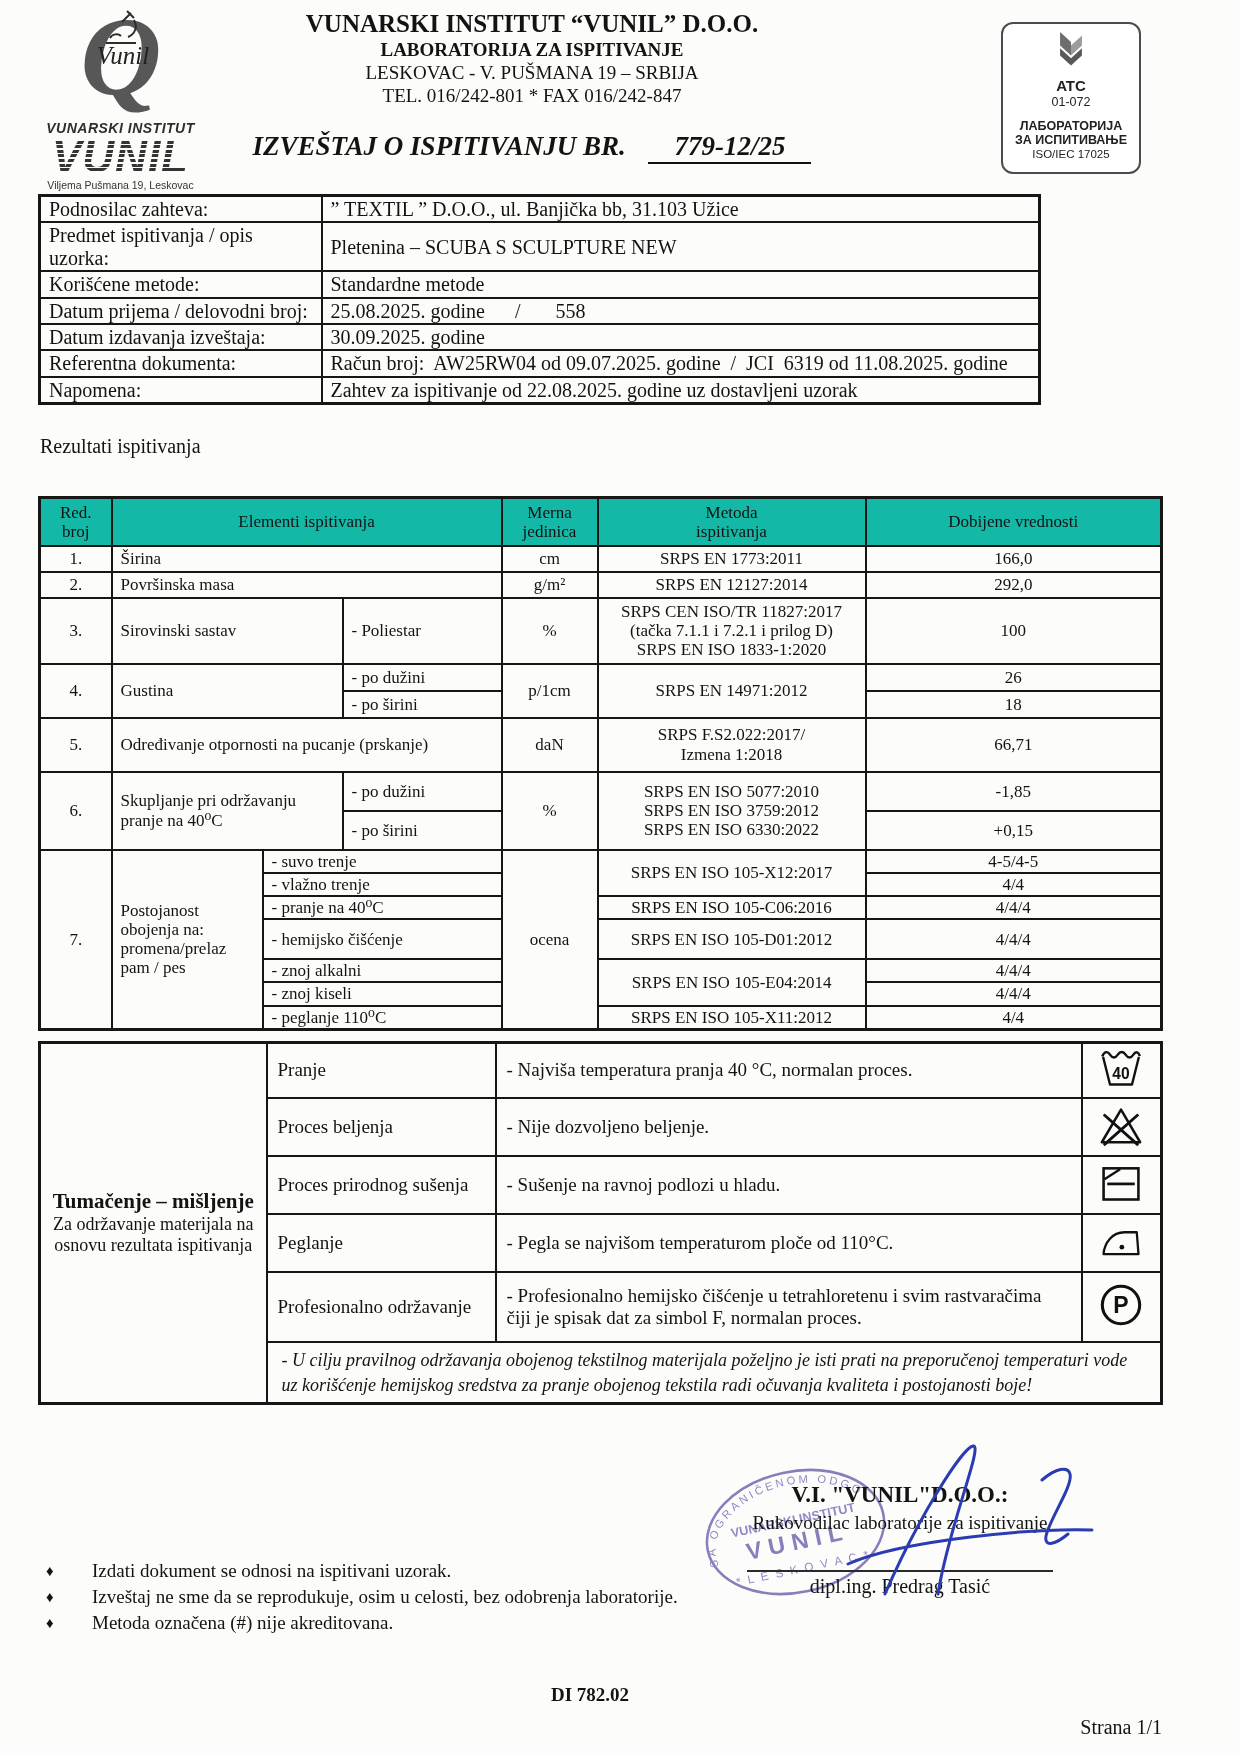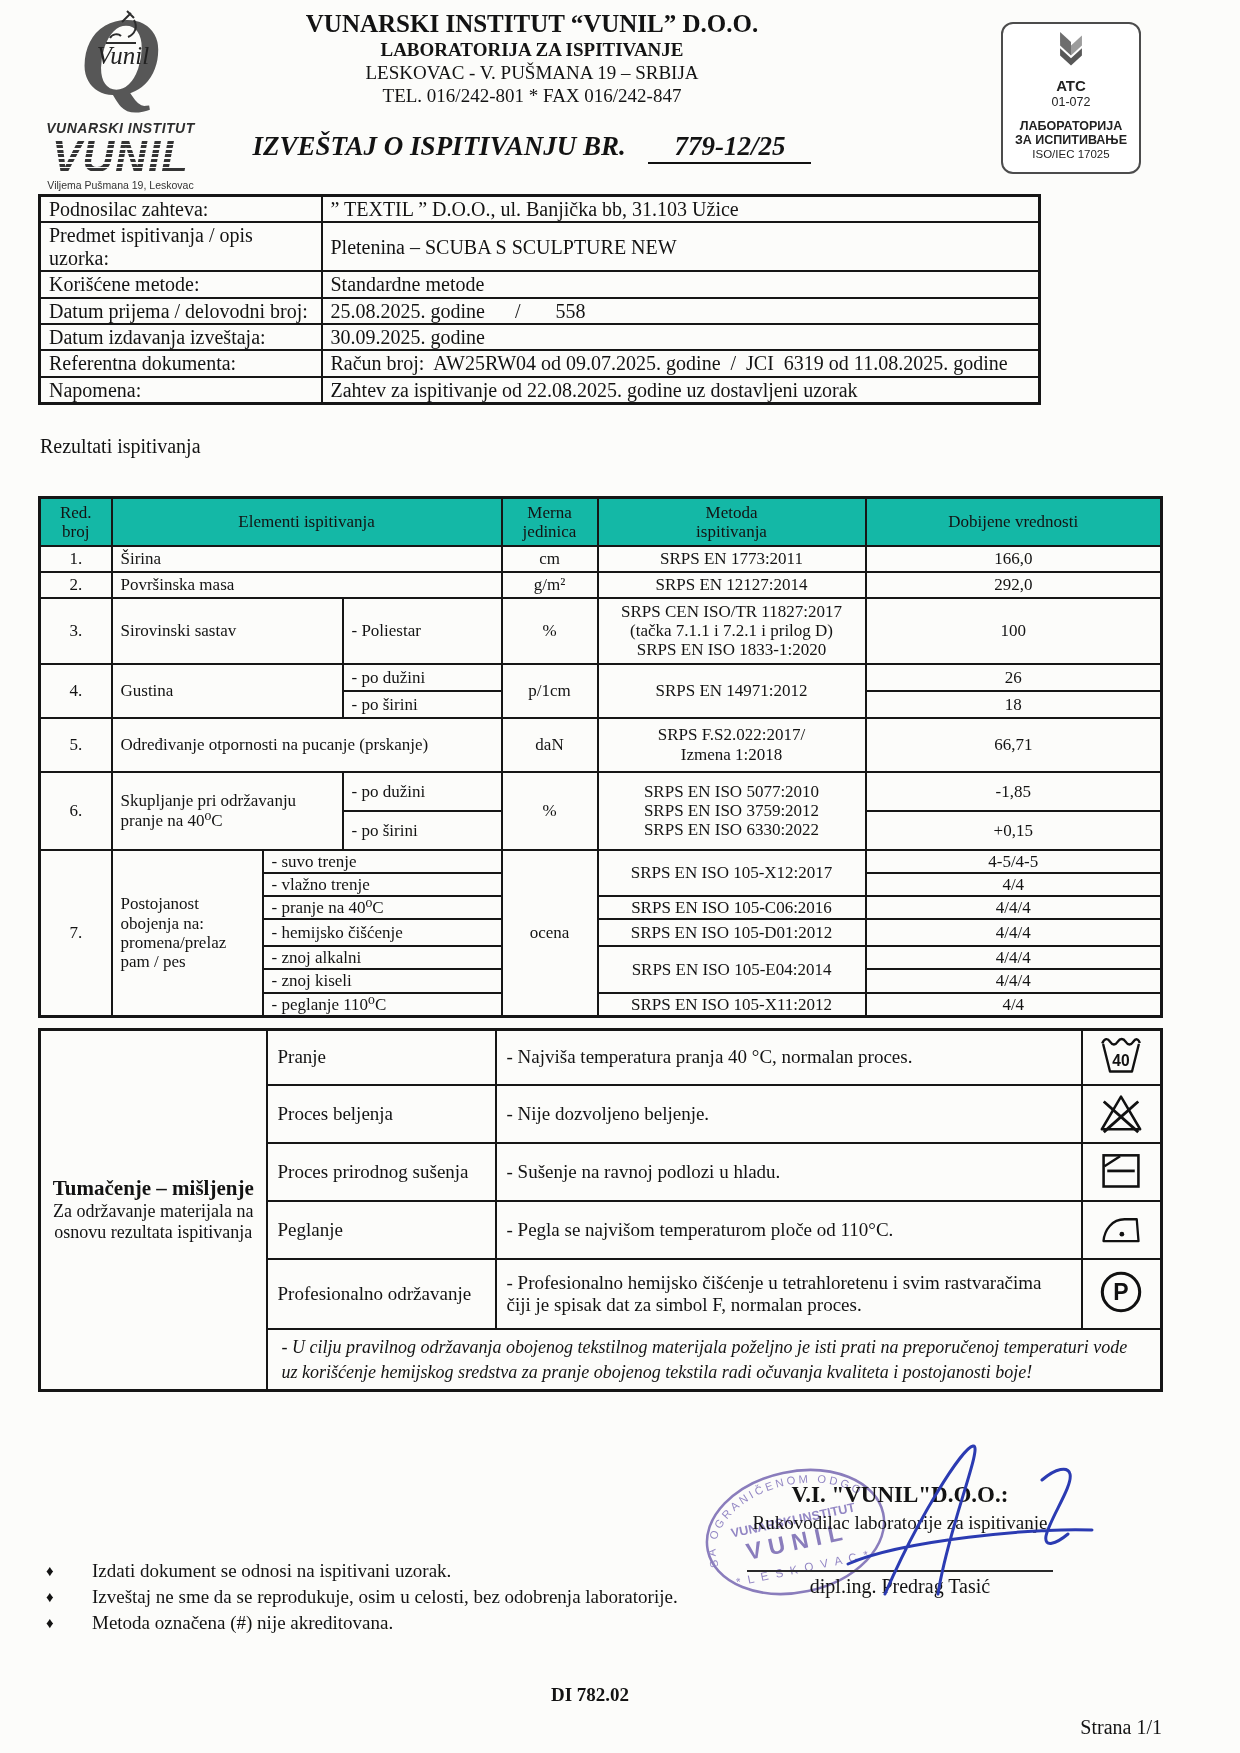--- a/index.html
+++ b/index.html
@@ -269,21 +269,21 @@
         </tr>
         <tr style="height:23px">
           <td class="lft" colspan="2">- vlažno trenje</td>
           <td class="ctr">4/4</td>
         </tr>
         <tr style="height:23px">
           <td class="lft" colspan="2">- pranje na 40⁰C</td>
           <td class="ctr">SRPS EN ISO 105-C06:2016</td>
           <td class="ctr">4/4/4</td>
         </tr>
-        <tr style="height:27px">
+        <tr style="height:40px">
           <td class="lft" colspan="2">- hemijsko čišćenje</td>
           <td class="ctr">SRPS EN ISO 105-D01:2012</td>
           <td class="ctr">4/4/4</td>
         </tr>
         <tr style="height:23px">
           <td class="lft" colspan="2">- znoj alkalni</td>
           <td class="ctr" rowspan="2">SRPS EN ISO 105-E04:2014</td>
           <td class="ctr">4/4/4</td>
         </tr>
         <tr style="height:23px">

